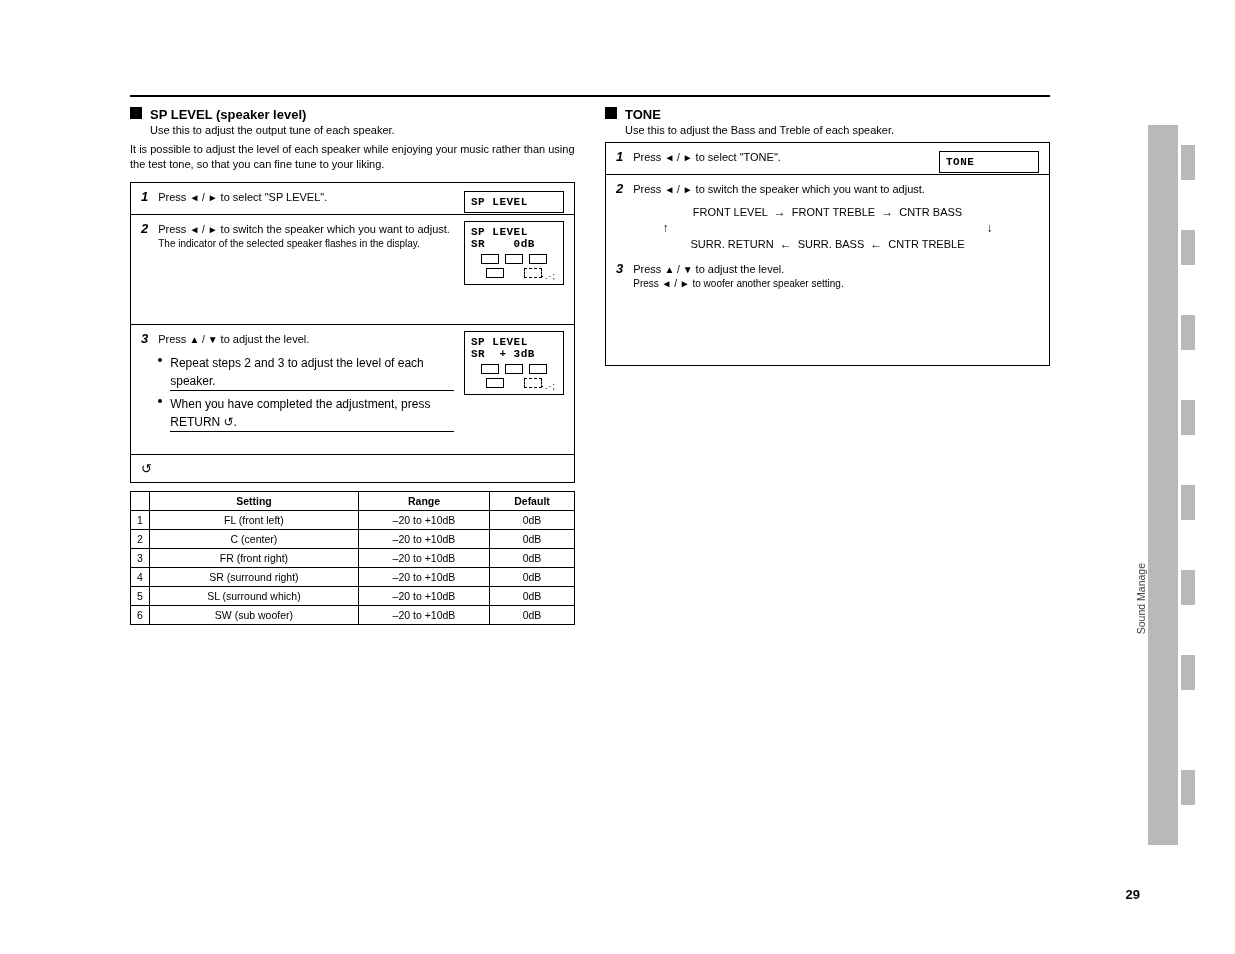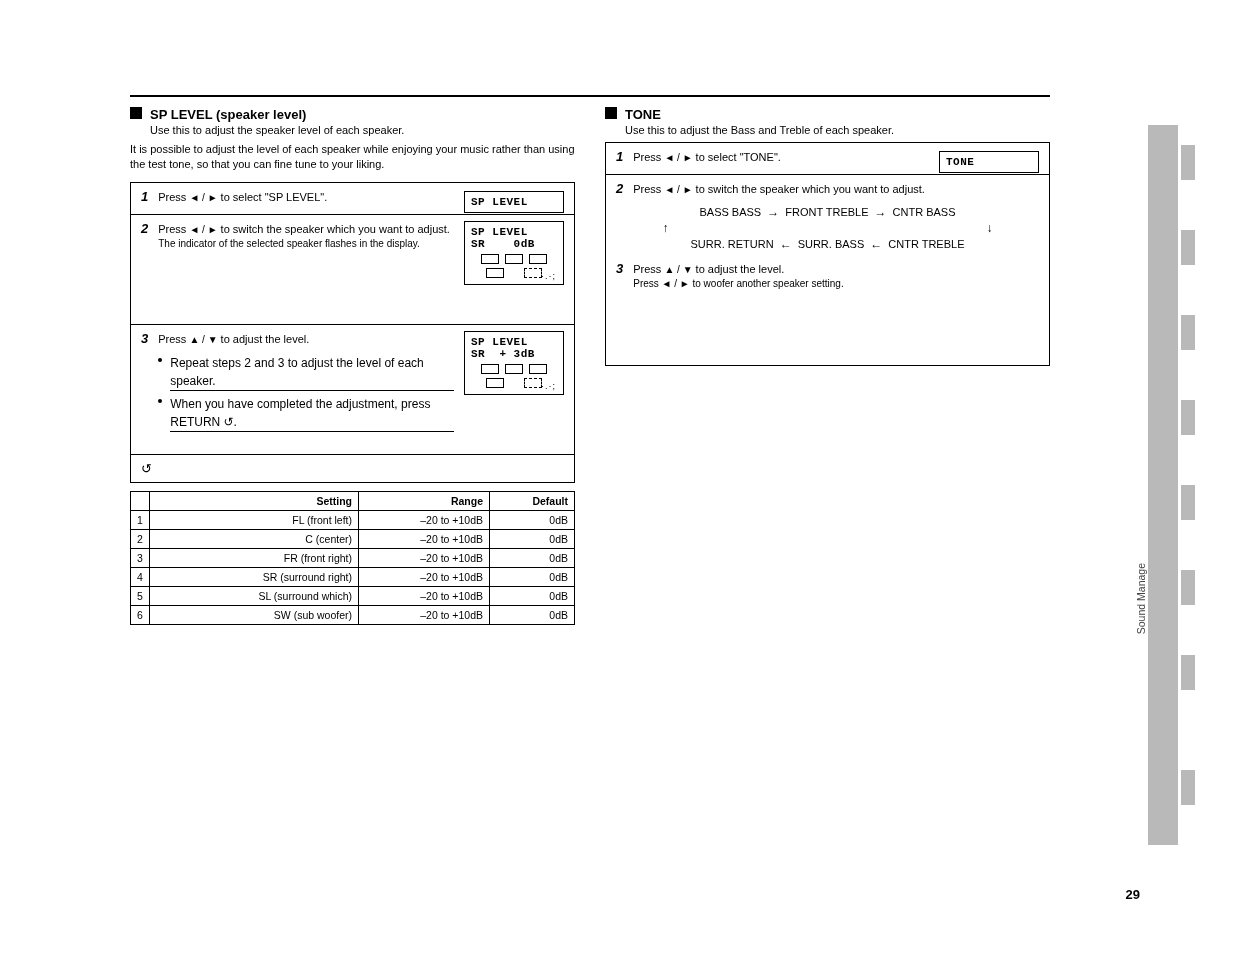--- a/index.html
+++ b/index.html
@@ -34,21 +34,21 @@
   .step .lcd-wrap { position: absolute; right: 10px; top: 6px; }
   .step1 .lcd-wrap { top: 8px; }
   .step-hasLcd { min-height: 30px; padding-right: 120px; }
   .step2 { min-height: 110px; padding-right: 120px; }
   .step3a { min-height: 130px; padding-right: 120px; }
   .bulleted { margin-top: 8px; }
   .bulleted li { list-style: none; display: flex; align-items: flex-start; gap: 8px; font-size: 12px; margin-bottom: 4px; }
   .dot { width: 4px; height: 4px; background: #000; border-radius: 50%; margin-top: 4px; flex: 0 0 auto; }
   .ul-text { border-bottom: 1px solid #000; line-height: 1.5; }
   table.settings { border-collapse: collapse; width: 100%; margin-top: 8px; font-size: 10.5px; }
-  table.settings th, table.settings td { border: 1px solid #000; padding: 3px 6px; text-align: right; }
+  table.settings th, table.settings td { border: 1px solid #000; padding: 3px 6px; text-align: center; }
   table.settings th { font-weight: bold; }
   table.settings td.num { width: 18px; text-align: center; }
   table.settings td.range { width: 131px; }
   table.settings td.def { width: 85px; }
   .return-icon { font-size: 13px; }
   
   .flowwrap { text-align: center; margin: 8px 0 8px; font-size: 11px; }
   .flowrow { display: flex; justify-content: center; align-items: center; gap: 6px; margin: 2px 0; white-space: nowrap; }
   .arrow { font-size: 12px; }
   .flow-side { display: flex; justify-content: space-between; width: 330px; margin: 0 auto; }
@@ -74,21 +74,21 @@
 <div class="page">
   <div class="topline"></div>
 
   <div class="cols">
 
     <div class="col">
       <div class="section-head">
         <span class="blackbox"></span>
         <div>
           <div class="section-title">SP LEVEL (speaker level)</div>
-          <div class="section-sub">Use this to adjust the speaker level of each speaker.</div>
+          <div class="section-sub">Use this to adjust the output tune of each speaker.</div>
         </div>
       </div>
       <p class="note">It is possible to adjust the level of each speaker while enjoying your music rather than using the test tone, so that you can fine tune to your liking.</p>
 
       <div class="stepbox">
 
         <div class="step step1 step-hasLcd">
           <div class="step-row1">
             <span class="stepnum">1</span>
             <span class="step-text">
@@ -246,21 +246,21 @@
 
         <div class="step" style="min-height:190px;">
           <div class="step-row1">
             <span class="stepnum">2</span>
             <span class="step-text">
               <span>Press </span><span class="tri">◄ / ►</span><span> to switch the speaker which you want to adjust.</span>
             </span>
           </div>
           <div class="flowwrap">
             <div class="flowrow">
-              <span>BASS BASS</span>
+              <span>FRONT LEVEL</span>
               <span class="arrow">→</span>
               <span>FRONT TREBLE</span>
               <span class="arrow">→</span>
               <span>CNTR BASS</span>
             </div>
             <div class="flow-side">
               <span class="arrow">↑</span>
               <span class="arrow">↓</span>
             </div>
             <div class="flowrow">

